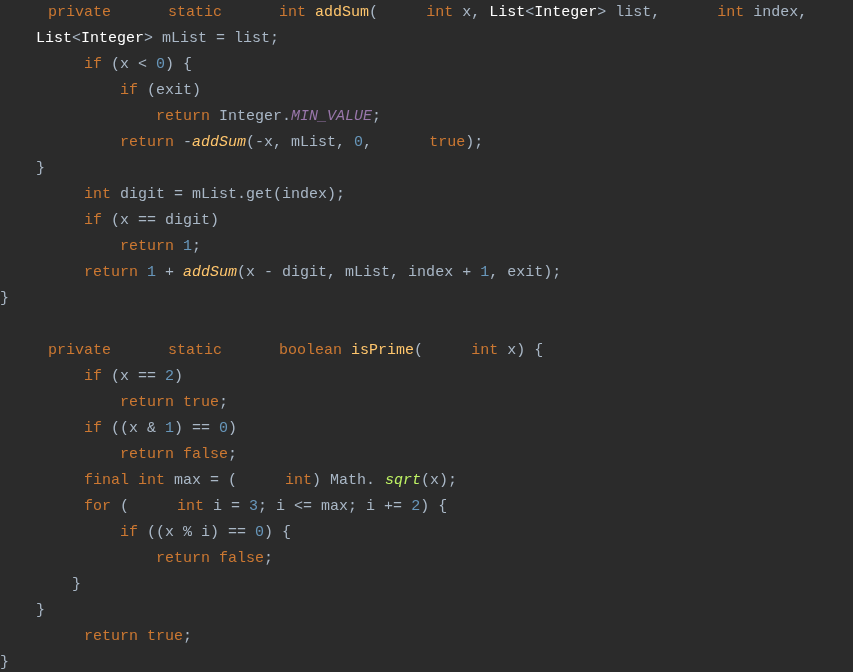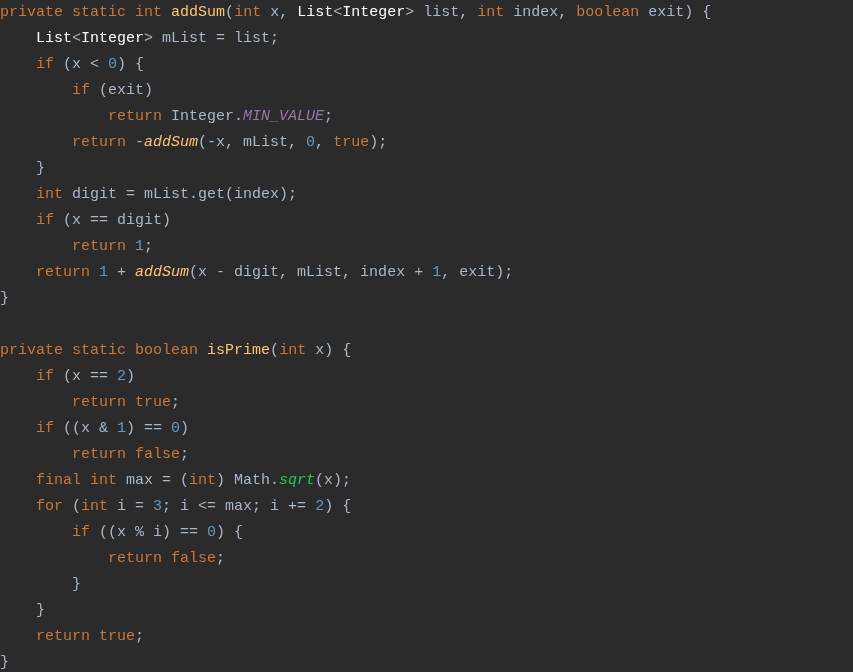--- a/index.html
+++ b/index.html
@@ -13,25 +13,25 @@
     line-height: 26px;
     overflow: hidden;
   }
   .editor {
     padding: 0;
     white-space: pre;
     color: #a9b7c6;
   }
   .line { display: block; }
   
-  .kw   { color: #cc7832; }        
+  .kw   { color: #cc7832; padding-left: 48px; }        
   .type { color: #ffffff; }        
   .fn   { color: #ffc66d; }        
   .fncall-italic { color: #ffc66d; font-style: italic; } 
-  .ital { color: #22c55e; font-style: italic; } 
+  .ital { color: #bef264; font-style: italic; margin-left: 10px; } 
   .const{ color: #9876aa; font-style: italic; margin-top: 20px; } 
   .num  { color: #6897bb; }
   .punct{ color: #a9b7c6; }
 </style>
 </head>
 <body>
 
 <div class="editor" id="editor-root"><span class="line"><span class="kw">private</span><span class="punct"> </span><span class="kw">static</span><span class="punct"> </span><span class="kw">int</span><span class="punct"> </span><span class="fn">addSum</span><span class="punct">(</span><span class="kw">int</span><span class="punct"> x, </span><span class="type">List</span><span class="punct">&lt;</span><span class="type">Integer</span><span class="punct">&gt; list, </span><span class="kw">int</span><span class="punct"> index, </span><span class="kw">boolean</span><span class="punct"> exit) {</span></span><span class="line"><span class="punct">    </span><span class="type">List</span><span class="punct">&lt;</span><span class="type">Integer</span><span class="punct">&gt; mList = list;</span></span><span class="line"><span class="punct">    </span><span class="kw">if</span><span class="punct"> (x &lt; </span><span class="num">0</span><span class="punct">) {</span></span><span class="line"><span class="punct">        </span><span class="kw">if</span><span class="punct"> (exit)</span></span><span class="line"><span class="punct">            </span><span class="kw">return</span><span class="punct"> Integer.</span><span class="const">MIN_VALUE</span><span class="punct">;</span></span><span class="line"><span class="punct">        </span><span class="kw">return</span><span class="punct"> -</span><span class="fncall-italic">addSum</span><span class="punct">(-x, mList, </span><span class="num">0</span><span class="punct">, </span><span class="kw">true</span><span class="punct">);</span></span><span class="line"><span class="punct">    }</span></span><span class="line"><span class="punct">    </span><span class="kw">int</span><span class="punct"> digit = mList.get(index);</span></span><span class="line"><span class="punct">    </span><span class="kw">if</span><span class="punct"> (x == digit)</span></span><span class="line"><span class="punct">        </span><span class="kw">return</span><span class="punct"> </span><span class="num">1</span><span class="punct">;</span></span><span class="line"><span class="punct">    </span><span class="kw">return</span><span class="punct"> </span><span class="num">1</span><span class="punct"> + </span><span class="fncall-italic">addSum</span><span class="punct">(x - digit, mList, index + </span><span class="num">1</span><span class="punct">, exit);</span></span><span class="line"><span class="punct">}</span></span><span class="line">&nbsp;</span><span class="line"><span class="kw">private</span><span class="punct"> </span><span class="kw">static</span><span class="punct"> </span><span class="kw">boolean</span><span class="punct"> </span><span class="fn">isPrime</span><span class="punct">(</span><span class="kw">int</span><span class="punct"> x) {</span></span><span class="line"><span class="punct">    </span><span class="kw">if</span><span class="punct"> (x == </span><span class="num">2</span><span class="punct">)</span></span><span class="line"><span class="punct">        </span><span class="kw">return true</span><span class="punct">;</span></span><span class="line"><span class="punct">    </span><span class="kw">if</span><span class="punct"> ((x &amp; </span><span class="num">1</span><span class="punct">) == </span><span class="num">0</span><span class="punct">)</span></span><span class="line"><span class="punct">        </span><span class="kw">return false</span><span class="punct">;</span></span><span class="line"><span class="punct">    </span><span class="kw">final int</span><span class="punct"> max = (</span><span class="kw">int</span><span class="punct">) Math.</span><span class="ital">sqrt</span><span class="punct">(x);</span></span><span class="line"><span class="punct">    </span><span class="kw">for</span><span class="punct"> (</span><span class="kw">int</span><span class="punct"> i = </span><span class="num">3</span><span class="punct">; i &lt;= max; i += </span><span class="num">2</span><span class="punct">) {</span></span><span class="line"><span class="punct">        </span><span class="kw">if</span><span class="punct"> ((x % i) == </span><span class="num">0</span><span class="punct">) {</span></span><span class="line"><span class="punct">            </span><span class="kw">return false</span><span class="punct">;</span></span><span class="line"><span class="punct">        }</span></span><span class="line"><span class="punct">    }</span></span><span class="line"><span class="punct">    </span><span class="kw">return true</span><span class="punct">;</span></span><span class="line"><span class="punct">}</span></span></div>
 
 </body></html>

